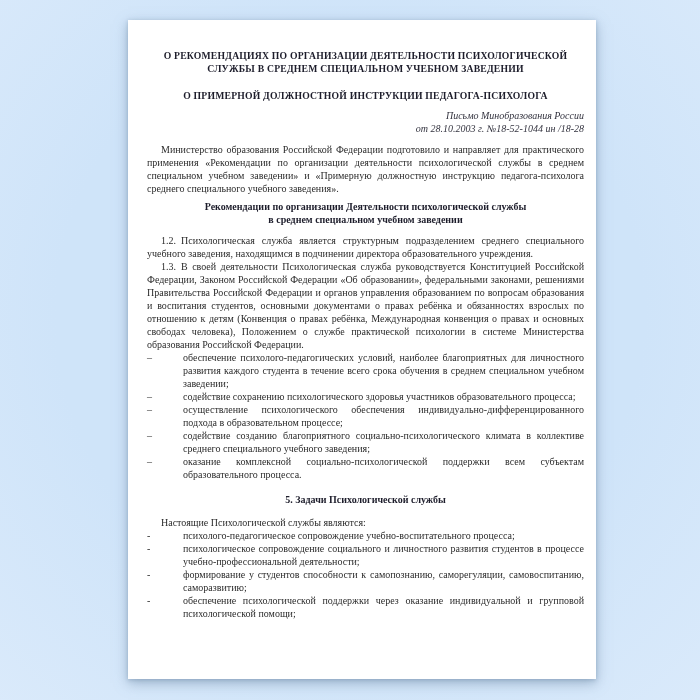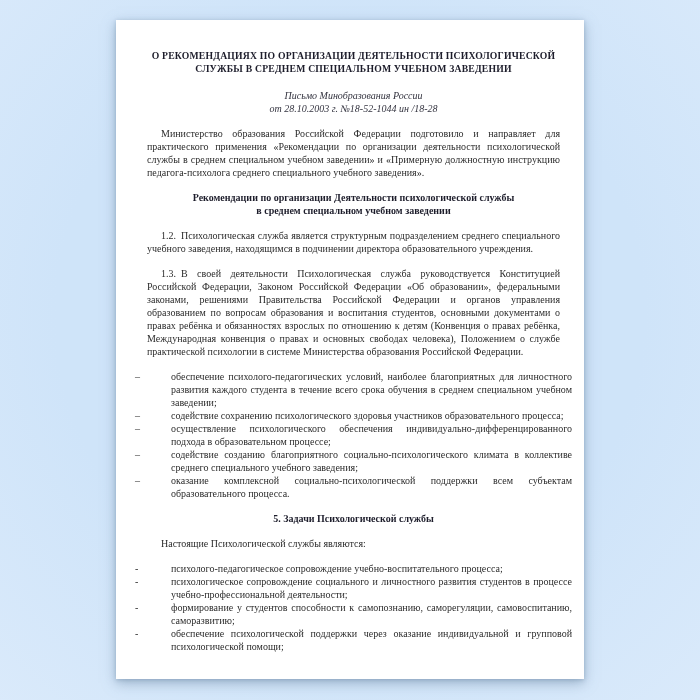--- a/index.html
+++ b/index.html
@@ -12,21 +12,21 @@
     overflow: hidden;
     background: radial-gradient(ellipse 120% 120% at 50% 45%, #cfe4f9 35%, #e9f2fd 100%);
   }
   .canvas {
     position: relative;
     width: 700px;
     height: 700px;
   }
   .page {
     position: absolute;
-    left: 116px;
+    left: 128px;
     top: 20px;
     width: 468px;
     height: 659px;
     box-sizing: border-box;
     padding: 29px 12px 8px 19px;
     background: #ffffff;
     box-shadow: 0 4px 12px rgba(108, 134, 164, 0.55), 0 1px 4px rgba(108, 134, 164, 0.40);
     font-family: "Liberation Serif", "DejaVu Serif", serif;
     font-size: 10px;
     line-height: 13px;
@@ -42,26 +42,26 @@
     letter-spacing: 0.2px;
   }
   .doc-title.second {
     margin-bottom: 7px;
   }
   .tline {
     display: block;
   }
   .letter-ref {
     margin: 0 0 8px 0;
-    text-align: center;
+    text-align: right;
     font-style: italic;
     color: #33333f;
   }
   .para {
-    margin: 12px;
+    margin: 0;
     text-align: justify;
   }
   .indent {
     text-indent: 14px;
   }
   .center-heading {
     font-weight: bold;
     text-align: center;
     color: #1d1d2b;
   }
@@ -96,20 +96,21 @@
 
 <div class="canvas">
   <div class="page">
 
     <h1 class="doc-title">
       <span class="tline">О РЕКОМЕНДАЦИЯХ ПО ОРГАНИЗАЦИИ ДЕЯТЕЛЬНОСТИ ПСИХОЛОГИЧЕСКОЙ</span>
       <span class="tline">СЛУЖБЫ В СРЕДНЕМ СПЕЦИАЛЬНОМ УЧЕБНОМ ЗАВЕДЕНИИ</span>
     </h1>
 
     <h1 class="doc-title second">
+      <span class="tline">О ПРИМЕРНОЙ ДОЛЖНОСТНОЙ ИНСТРУКЦИИ ПЕДАГОГА-ПСИХОЛОГА</span>
     </h1>
 
     <div class="letter-ref">
       <div>Письмо Минобразования России</div>
       <div>от 28.10.2003 г. №18-52-1044 ин /18-28</div>
     </div>
 
     <p class="para indent">Министерство образования Российской Федерации подготовило и направляет для практического применения «Рекомендации по организации деятельности психологической службы в среднем специальном учебном заведении» и «Примерную должностную инструкцию педагога-психолога среднего специального учебного заведения».</p>
 
     <div class="center-heading rec-heading">

